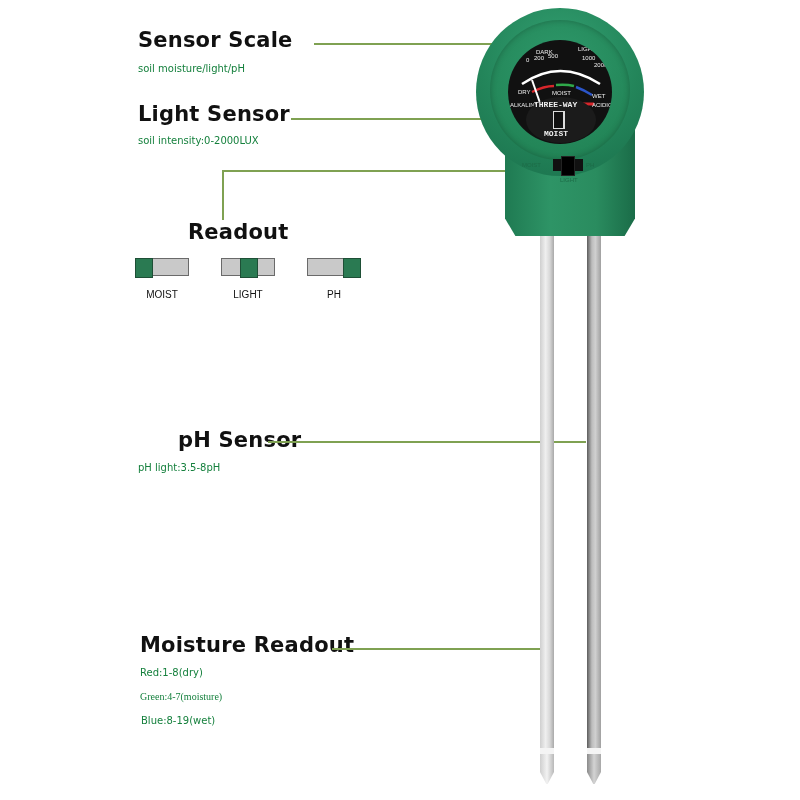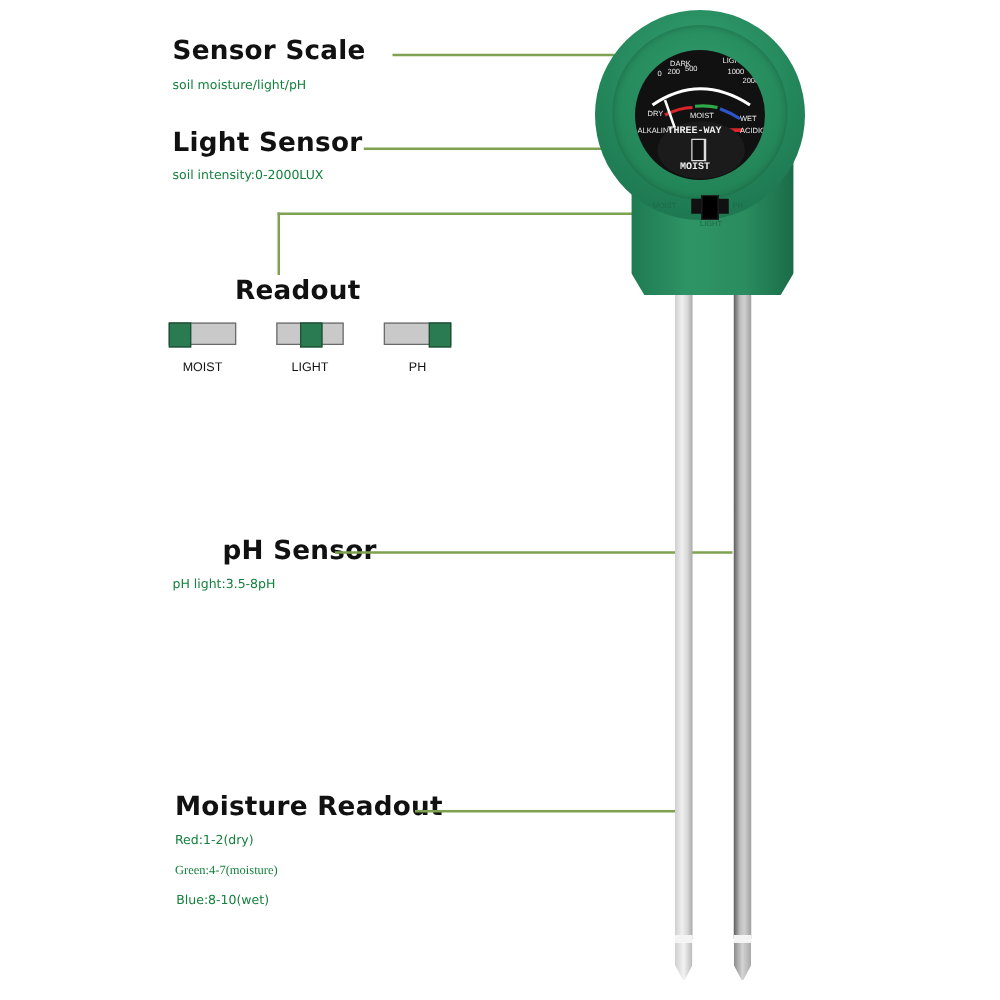--- a/index.html
+++ b/index.html
@@ -65,23 +65,23 @@
   <div class="sw-knob" style="left:35px;"></div>
 </div>
 <div class="sw-label" style="left:304px;">PH</div>
 
 <div class="abs title" style="left:138px; top:428px;margin-left:40px;">pH Sensor</div>
 <div class="abs sub" style="left:138px; top:462px;">pH light:3.5-8pH</div>
 <div class="line" style="left:268px; top:441px; width:318px;"></div>
 
 <div class="abs title" style="left:140px; top:633px;">Moisture Readout</div>
 <div class="line" style="left:332px; top:648px; width:208px;"></div>
-<div class="abs sub" style="left:140px; top:667px;">Red:1-2(dry)</div>
+<div class="abs sub" style="left:140px; top:667px;">Red:1-8(dry)</div>
 <div class="abs sub" style="left:140px; top:691px;font-family:Liberation Serif, serif;">Green:4-7(moisture)</div>
-<div class="abs sub" style="left:141px; top:715px;">Blue:8-10(wet)</div>
+<div class="abs sub" style="left:141px; top:715px;">Blue:8-19(wet)</div>
 
 <div class="probe probe-l"></div>
 <div class="probe probe-r"></div>
 <div class="probe-band" style="left:540px;"></div>
 <div class="probe-band" style="left:587px;"></div>
 <div class="probe-tip tip-l"></div>
 <div class="probe-tip tip-r"></div>
 
 <div class="body-lower"></div>
 <div class="head-outer"></div>

